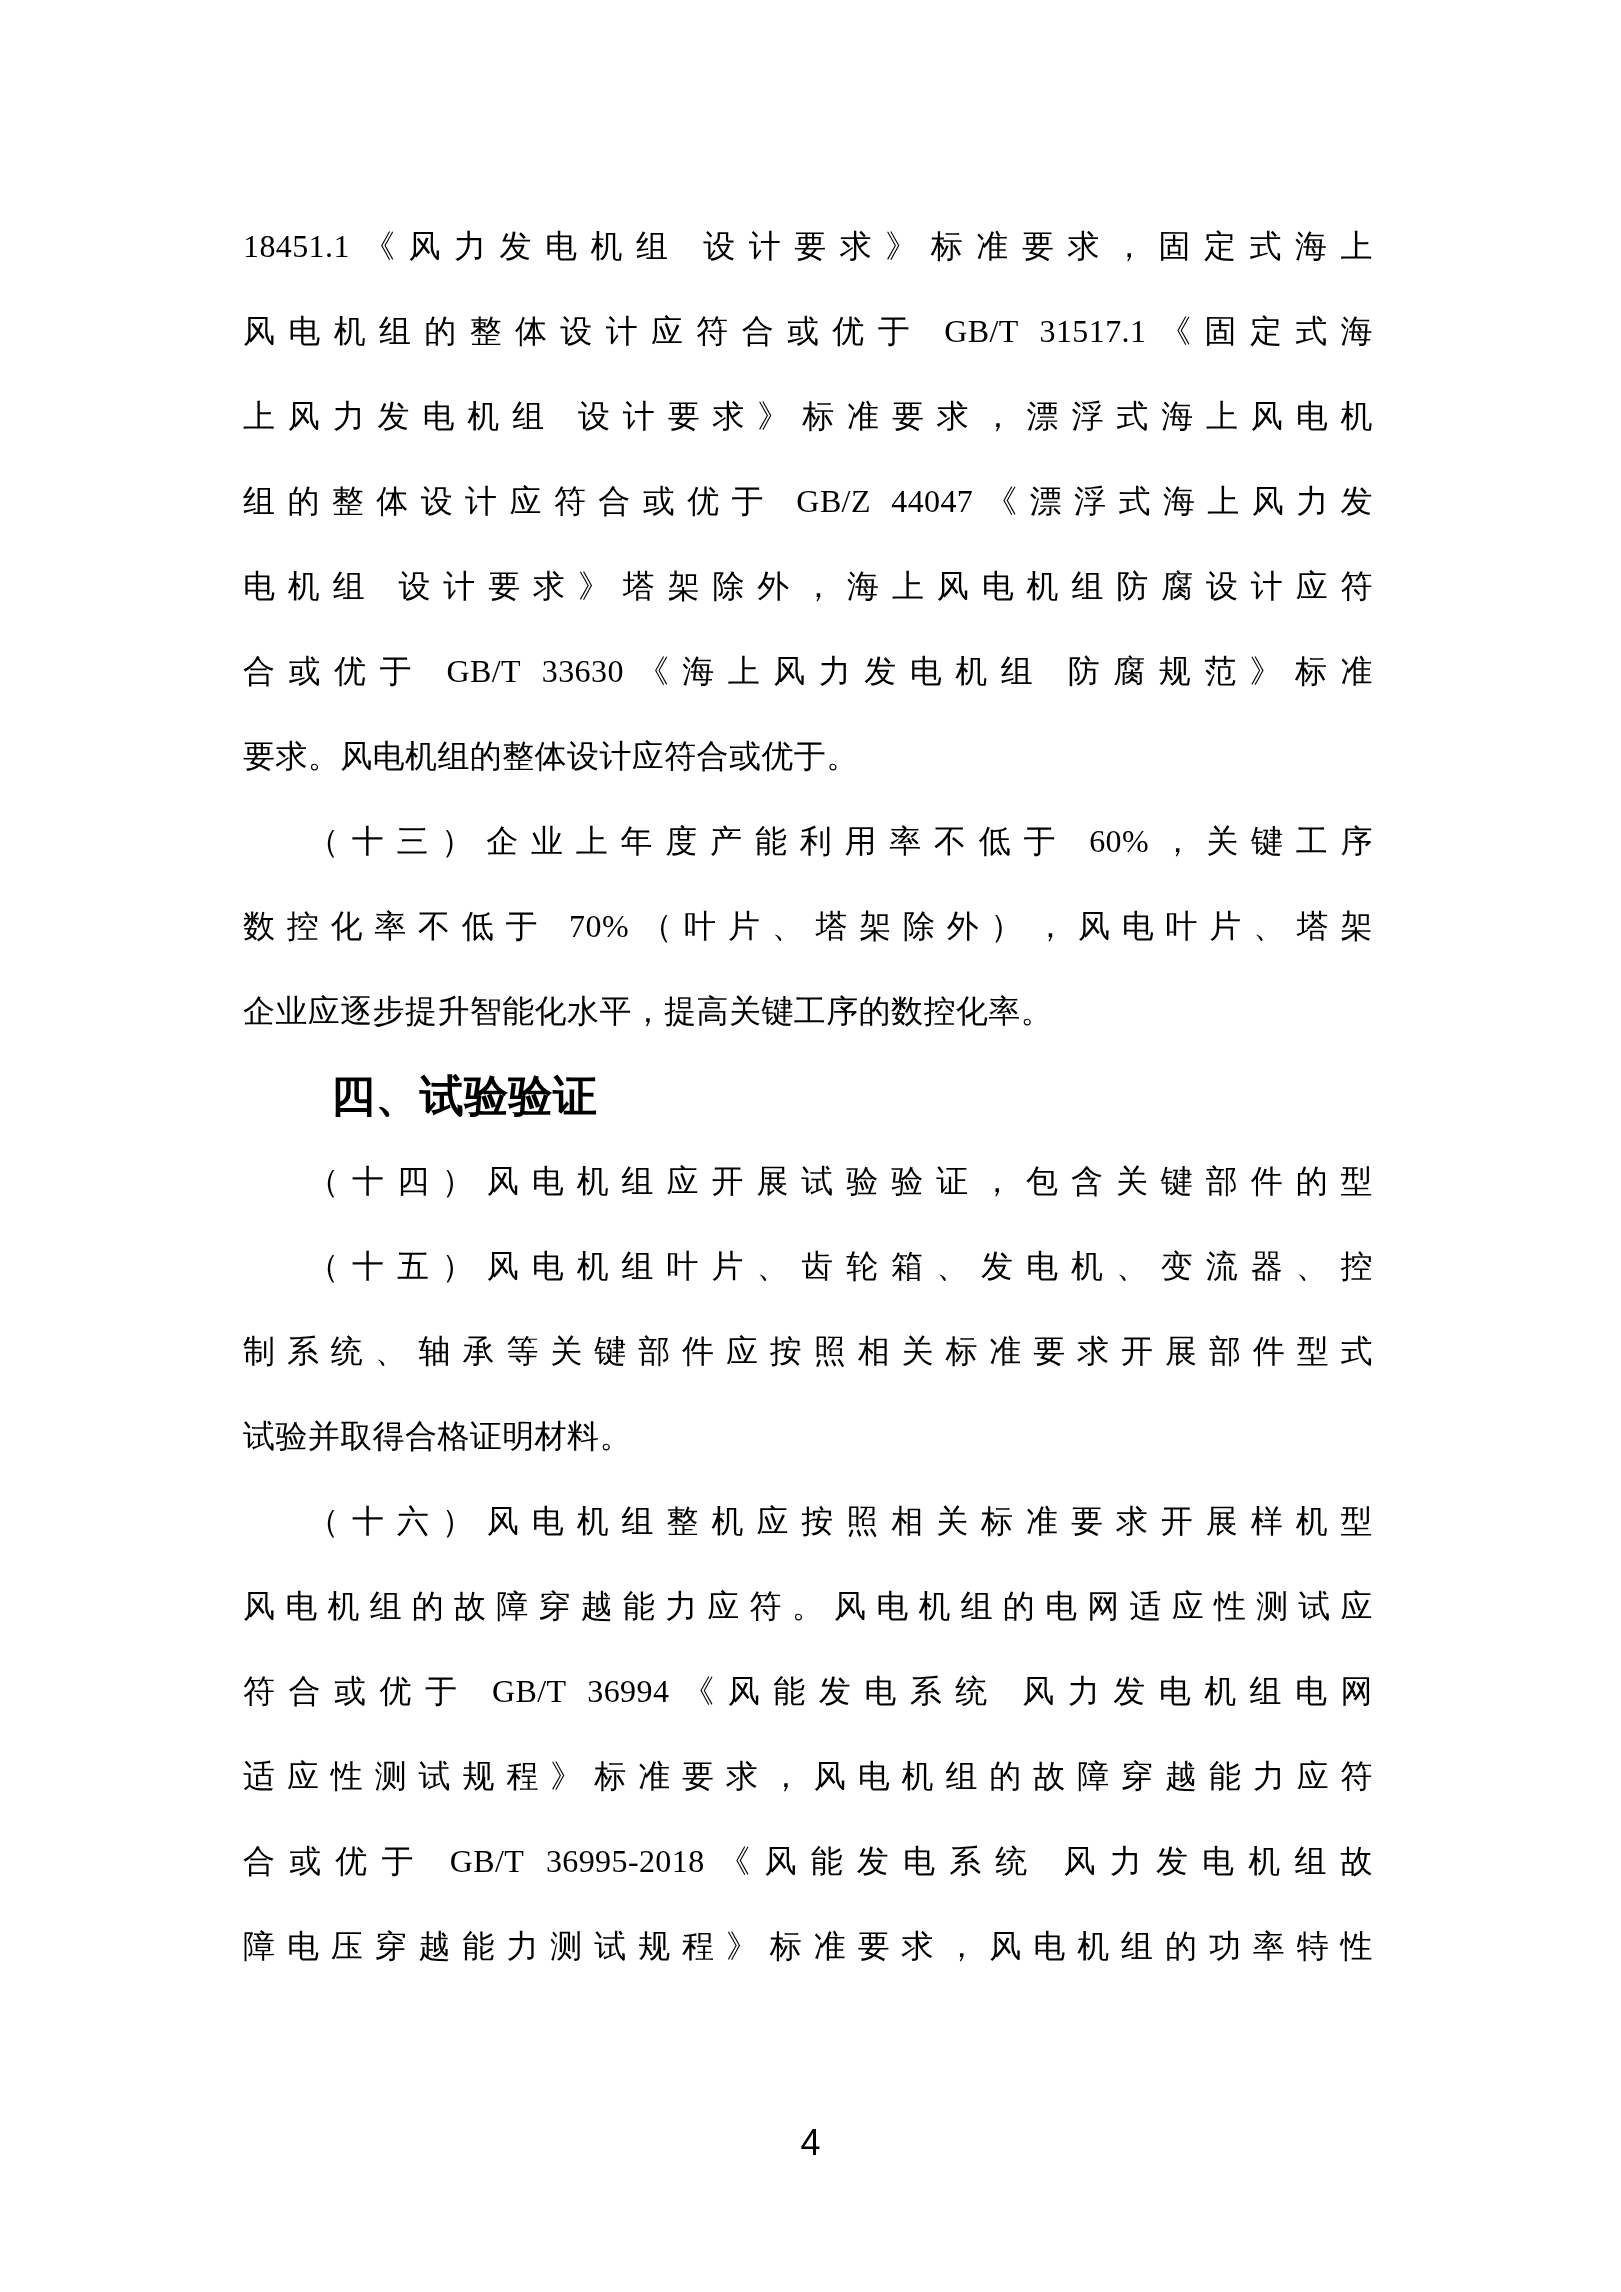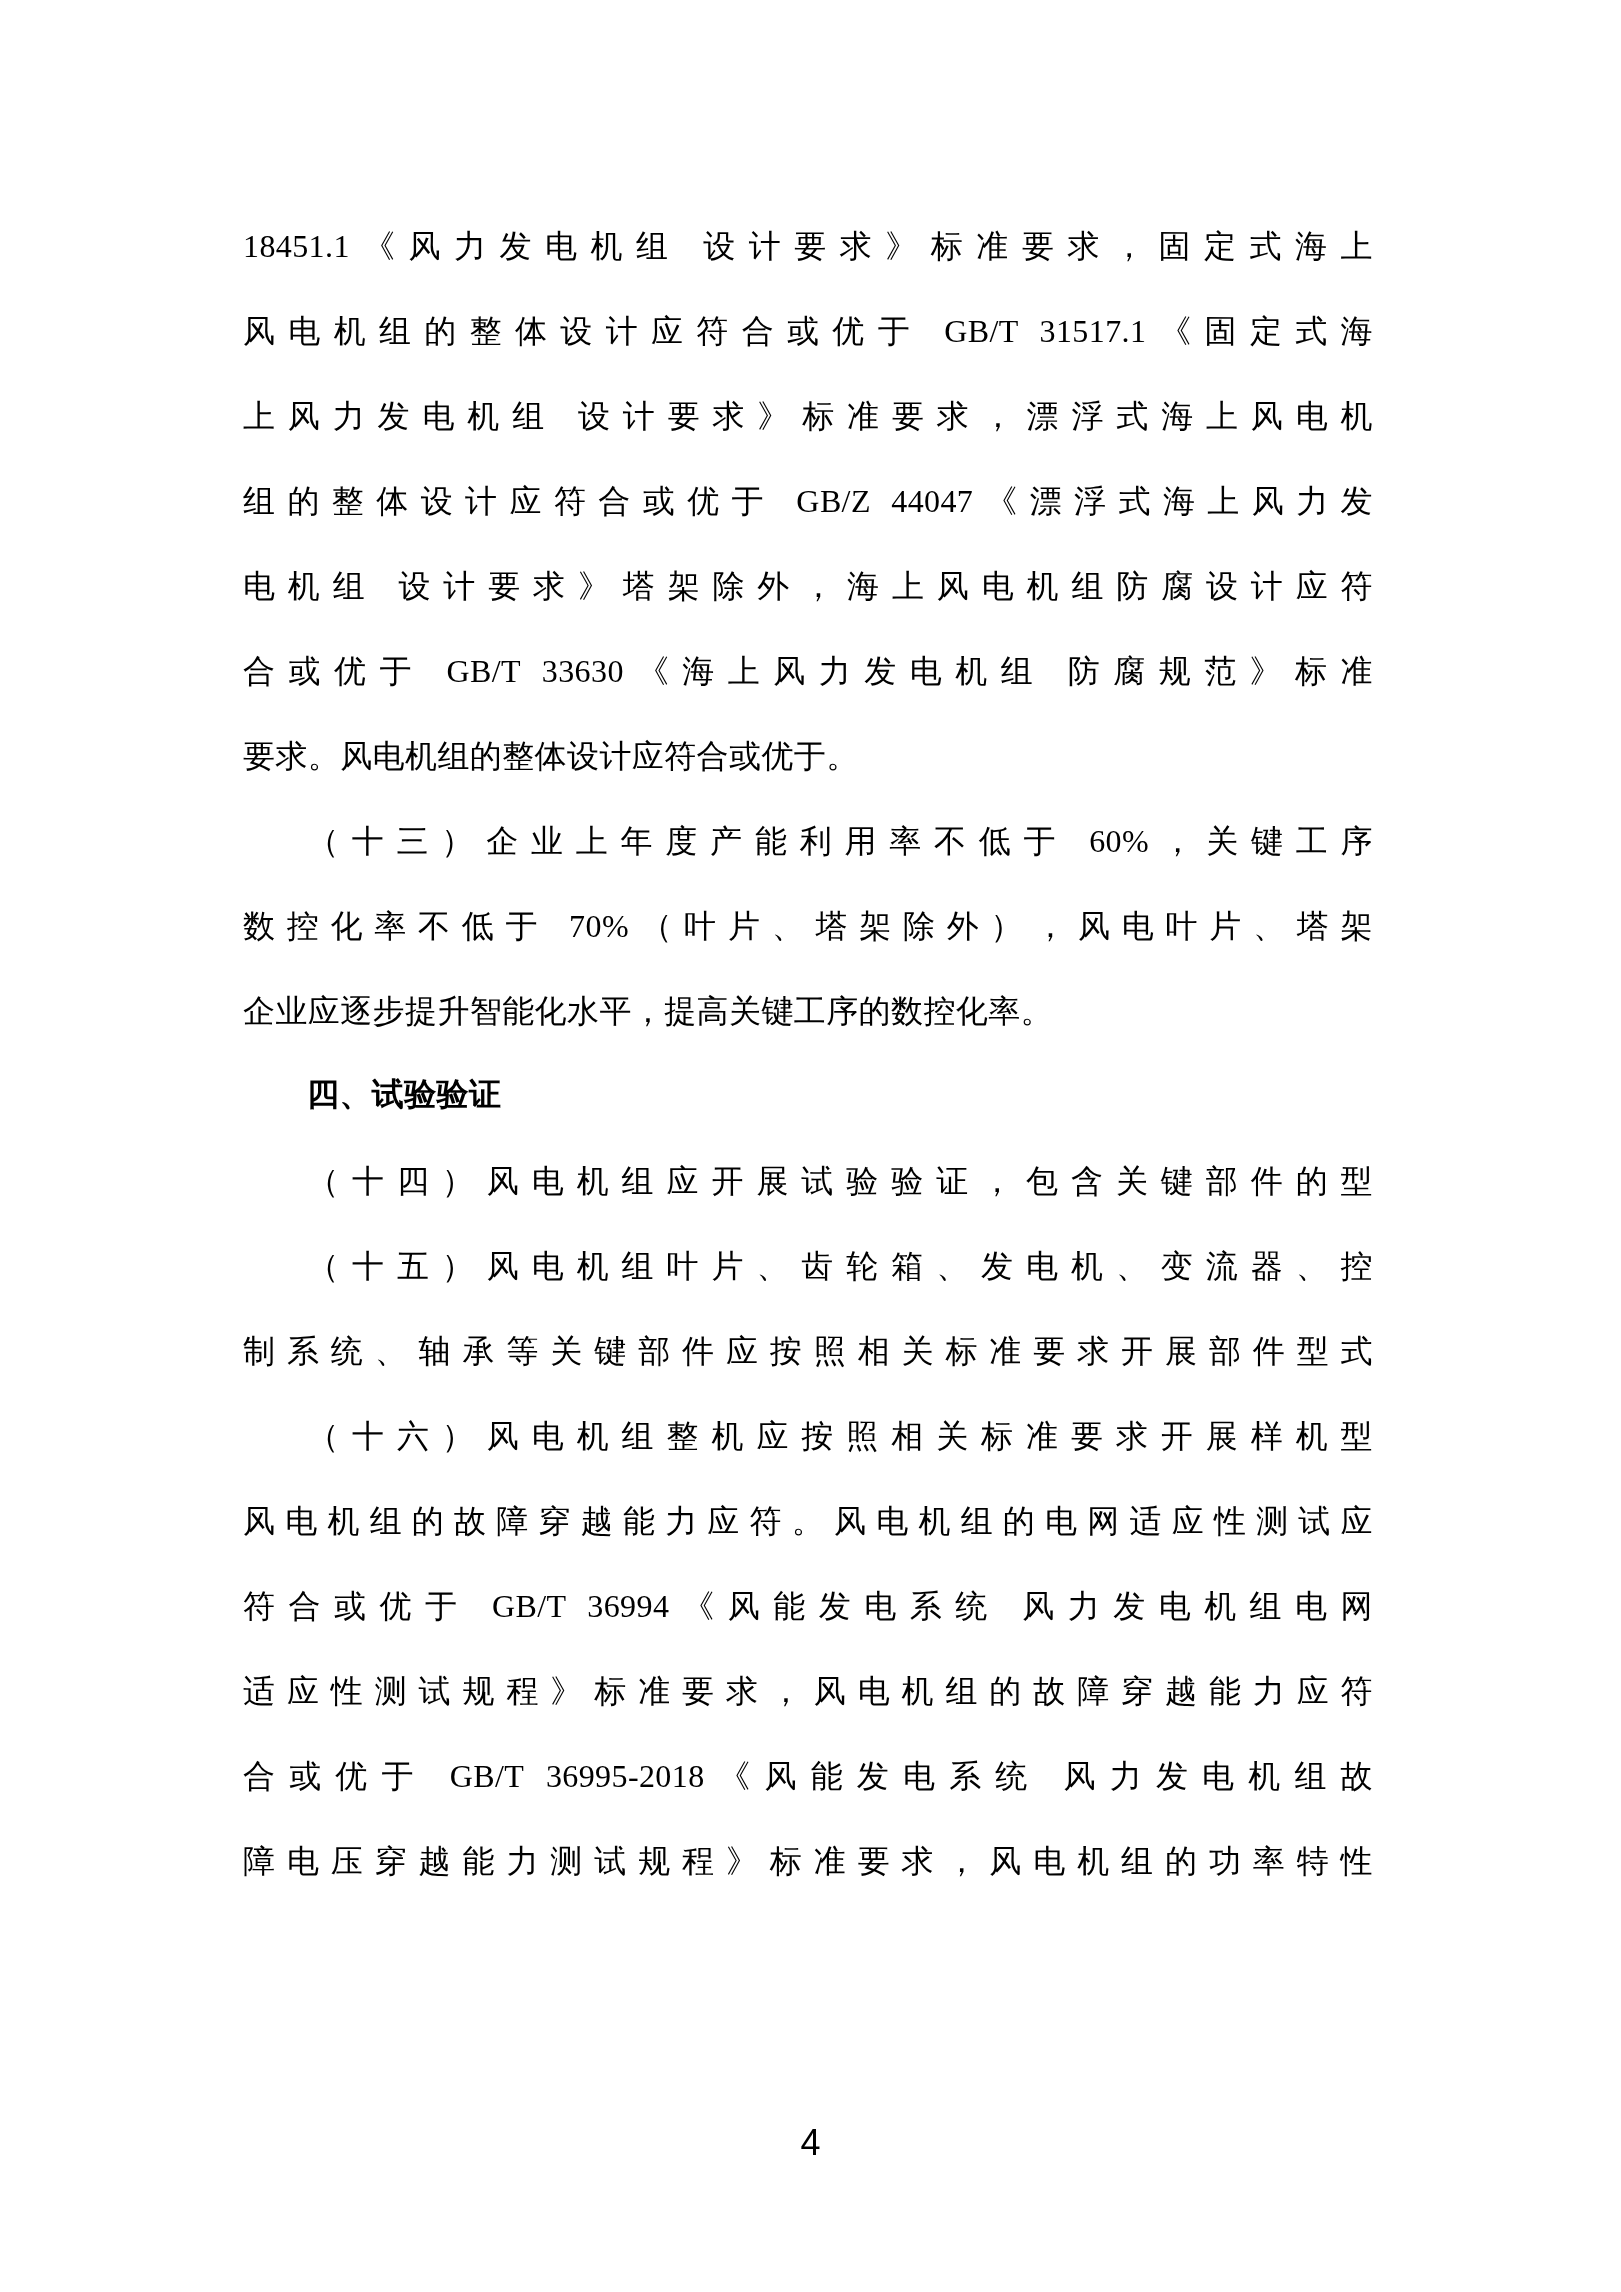--- a/index.html
+++ b/index.html
@@ -32,23 +32,23 @@
   }
   .j {
     text-align: justify;
     text-align-last: justify;
     text-justify: inter-character;
   }
   .ind {
     text-indent: 2em;
   }
   .heading {
-    font-family: Liberation Mono, monospace;
+    font-family: Liberation Serif, serif;
     font-weight: 700;
-    font-size: 32px;
+    font-size: 44px;
   }
   #page-number {
     position: absolute;
     left: 0;
     top: 2123px;
     width: 1621px;
     text-align: center;
     font-family: "Liberation Sans", "DejaVu Sans", sans-serif;
     font-size: 36px;
     line-height: 39px;
@@ -67,20 +67,21 @@
     <div class="ln j">电机组 设计要求》塔架除外，海上风电机组防腐设计应符</div>
     <div class="ln j">合或优于 GB/T 33630《海上风力发电机组 防腐规范》标准</div>
     <div class="ln">要求。风电机组的整体设计应符合或优于。</div>
     <div class="ln j ind">（十三）企业上年度产能利用率不低于 60%，关键工序</div>
     <div class="ln j">数控化率不低于 70%（叶片、塔架除外），风电叶片、塔架</div>
     <div class="ln">企业应逐步提升智能化水平，提高关键工序的数控化率。</div>
     <div class="ln heading ind">四、试验验证</div>
     <div class="ln j ind">（十四）风电机组应开展试验验证，包含关键部件的型</div>
     <div class="ln j ind">（十五）风电机组叶片、齿轮箱、发电机、变流器、控</div>
     <div class="ln j">制系统、轴承等关键部件应按照相关标准要求开展部件型式</div>
+    <div class="ln">试验并取得合格证明材料。</div>
     <div class="ln j ind">（十六）风电机组整机应按照相关标准要求开展样机型</div>
     <div class="ln j">风电机组的故障穿越能力应符。风电机组的电网适应性测试应</div>
     <div class="ln j">符合或优于 GB/T 36994《风能发电系统 风力发电机组电网</div>
     <div class="ln j">适应性测试规程》标准要求，风电机组的故障穿越能力应符</div>
     <div class="ln j">合或优于 GB/T 36995-2018《风能发电系统 风力发电机组故</div>
     <div class="ln j">障电压穿越能力测试规程》标准要求，风电机组的功率特性</div>
   </div>
   <div id="page-number">4</div>
 </div>
 

